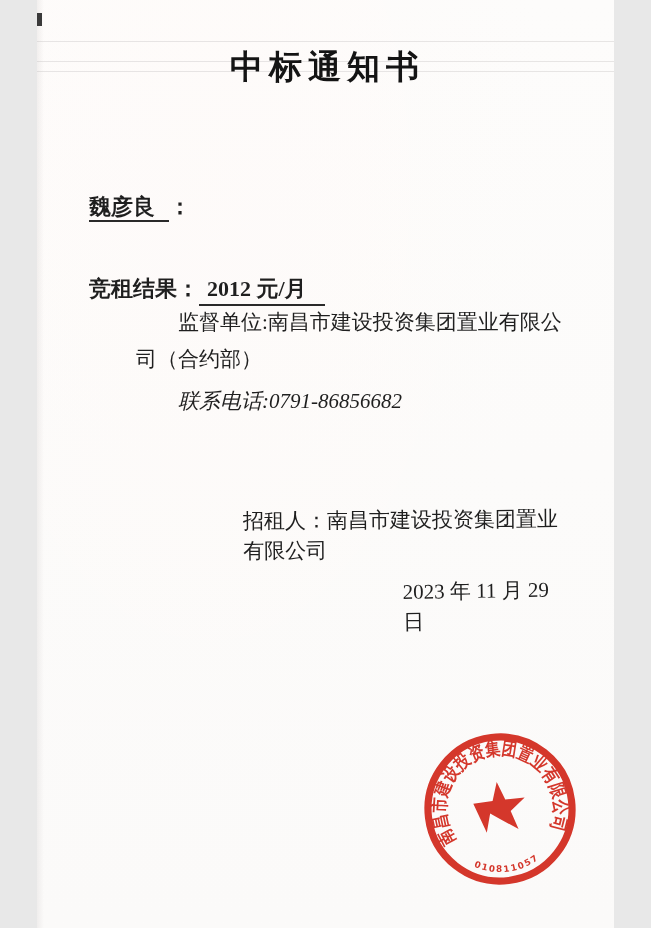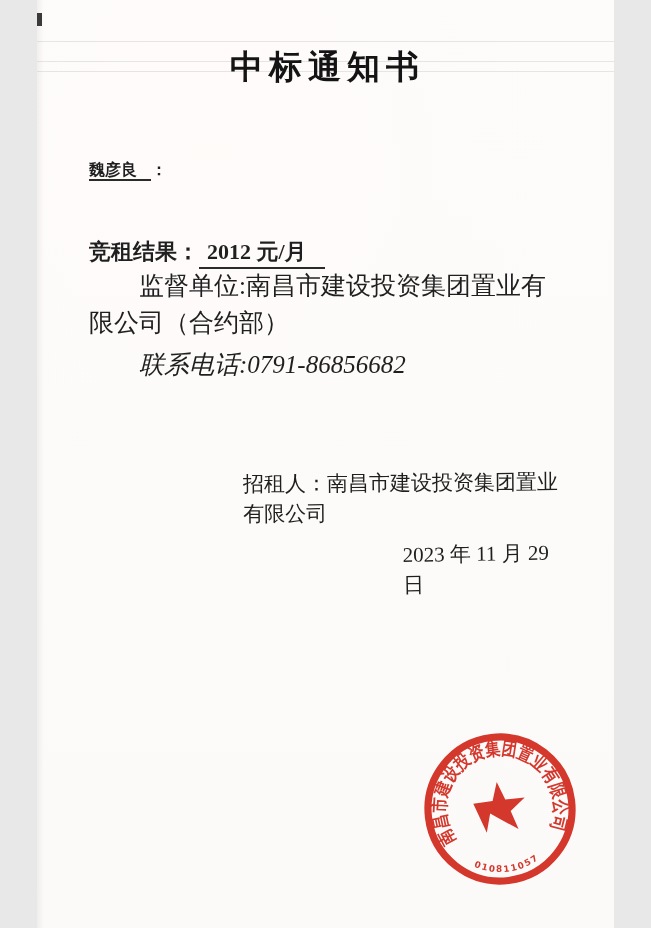--- a/index.html
+++ b/index.html
@@ -22,22 +22,22 @@
   }
   .title {
     margin:0; padding-top:47px;
     text-align:center;
     font-size:33px; font-weight:600;
     letter-spacing:6px;
     line-height:40px;
     color:#141414;
   }
   .recipient {
-    margin-top:69px;
-    font-size:16px; font-weight:700;
+    margin-top:106px;
+    font-size:22px; font-weight:700;
     line-height:28px;
   }
   .recipient .name {
     border-bottom:2px solid #2a2a2a;
     padding:0 14px 1px 0;
   }
   .para1 {
     margin:8px 0 0 0;
     font-size:21px; line-height:37px;
     text-align:justify;
@@ -60,22 +60,23 @@
     border-bottom:2px solid #2a2a2a;
     padding:0 18px 3px 8px;
   }
   .notice {
     margin:43px 0 0 0;
     font-size:21px; line-height:37px;
     text-align:justify;
     text-indent:2em;
   }
   .supervisor, .phone {
-    font-size:25px; line-height:37px;
+    font-size:21px; line-height:37px;
     text-indent:2em;
+    margin-left:47px;
   }
   .phone { margin-top:5px;font-style:italic; }
   .lessor {
     margin-top:86px; margin-left:154px;
     font-size:21px; line-height:30px;
     transform:rotate(-0.4deg);
     transform-origin:left center;
   }
   .sigdate {
     margin-top:11px; margin-left:314px;

